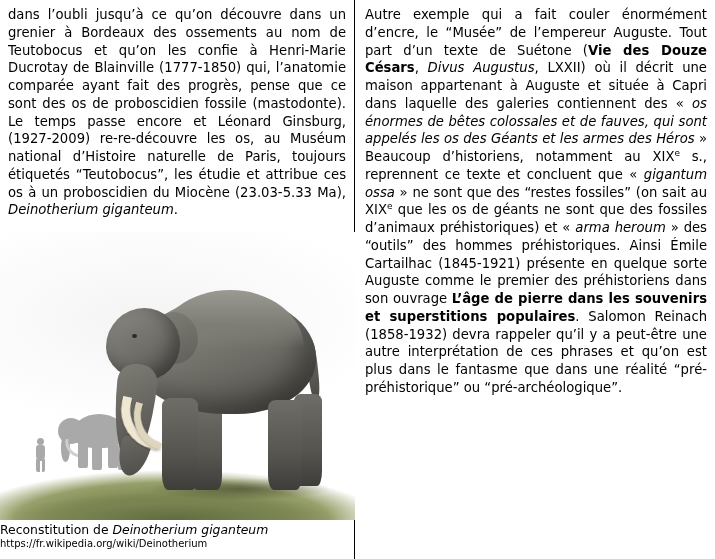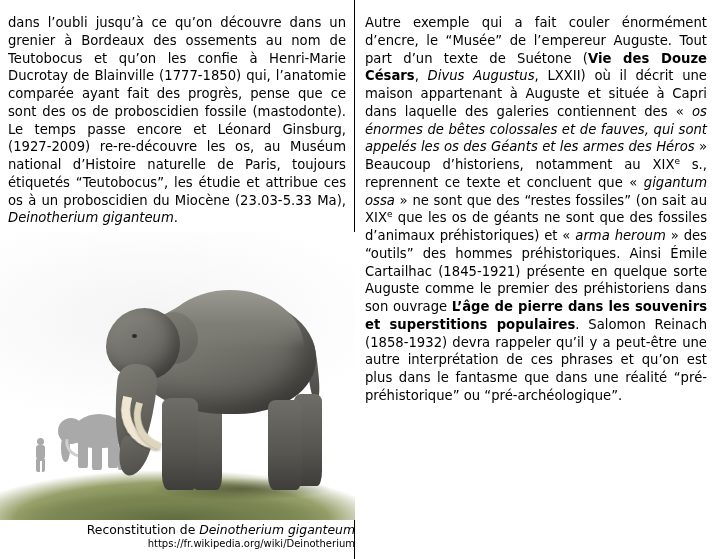--- a/index.html
+++ b/index.html
@@ -19,21 +19,21 @@
     position: relative;
     width: 715px;
     height: 559px;
     display: flex;
     flex-direction: row;
     background: #ffffff;
   }
   .col {
     position: relative;
     height: 559px;
-    padding: 14px 8px 4px 8px;
+    padding: 6px 8px 4px 8px;
   }
   .col-left {
     width: 355px;
     border-right: 1.5px solid #000000;
   }
   .col-right {
     width: 360px;
     padding-left: 10px;
   }
   p.body-text {
@@ -264,21 +264,21 @@
   }
   .sh-head { position: absolute; left: 5px; top: 0; width: 7px; height: 7px; border-radius: 50%; background: #a9a9a9; }
   .sh-body { position: absolute; left: 4px; top: 7px; width: 9px; height: 14px; border-radius: 3px; background: #a9a9a9; }
   .sh-legs { position: absolute; left: 4px; top: 20px; width: 9px; height: 14px; background: #a9a9a9; border-radius: 2px; }
   .sh-legs::after {
     content: ""; position: absolute; left: 4px; top: 3px; width: 1.5px; height: 11px; background: #ffffff;
   }
 
   .fig-caption {
     width: 355px;
-    text-align: right;
+    text-align: left;
     font-size: 12.4px;
     line-height: 1.28;
     padding-top: 2px;
   }
   .fig-caption .url {
     font-size: 10px;
   }
 </style>
 </head>
 <body>

